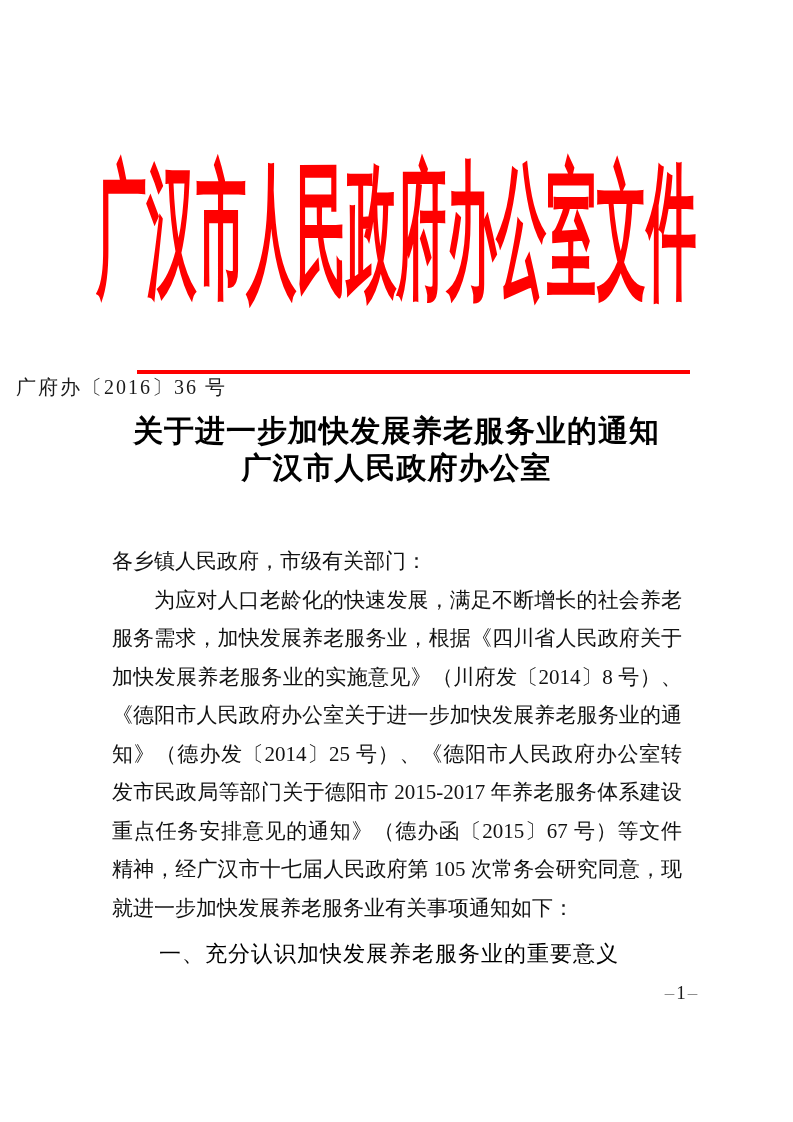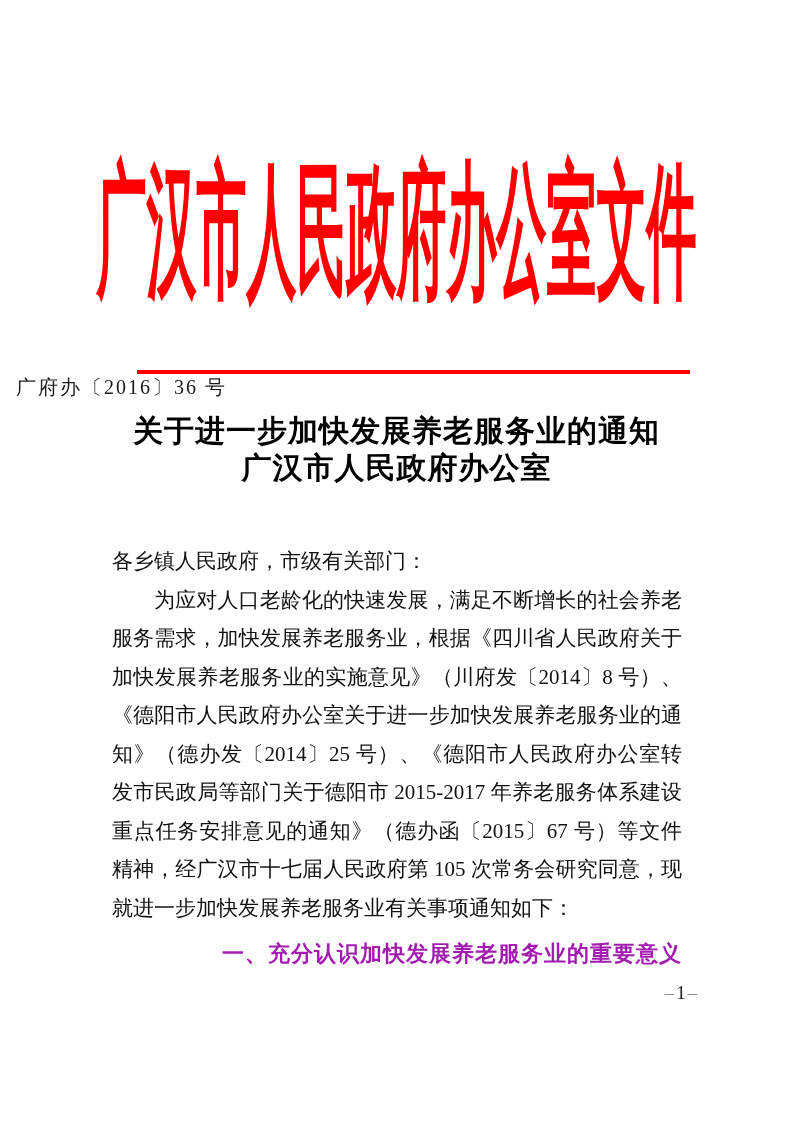--- a/index.html
+++ b/index.html
@@ -75,26 +75,26 @@
     text-align: justify;
     color: #111111;
     margin-top: 38px;
   }
   .doc-body p { margin: 0; }
   .para-indent { text-indent: 2em; }
   .section-heading {
     margin-top: 8px !important;
     padding-left: 47px;
     font-family: "Liberation Sans", "DejaVu Sans", sans-serif;
-    font-weight: bold;
+    font-weight: normal;
     font-size: 22px;
     line-height: 38px;
     letter-spacing: 1px;
-    text-align: right;
-    color: #a21caf;
+    text-align: left;
+    color: #000000;
   }
   
   .page-footer {
     position: absolute;
     top: 982px;
     left: 645px;
     width: 72px;
     text-align: center;
     font-size: 19px;
     line-height: 22px;

